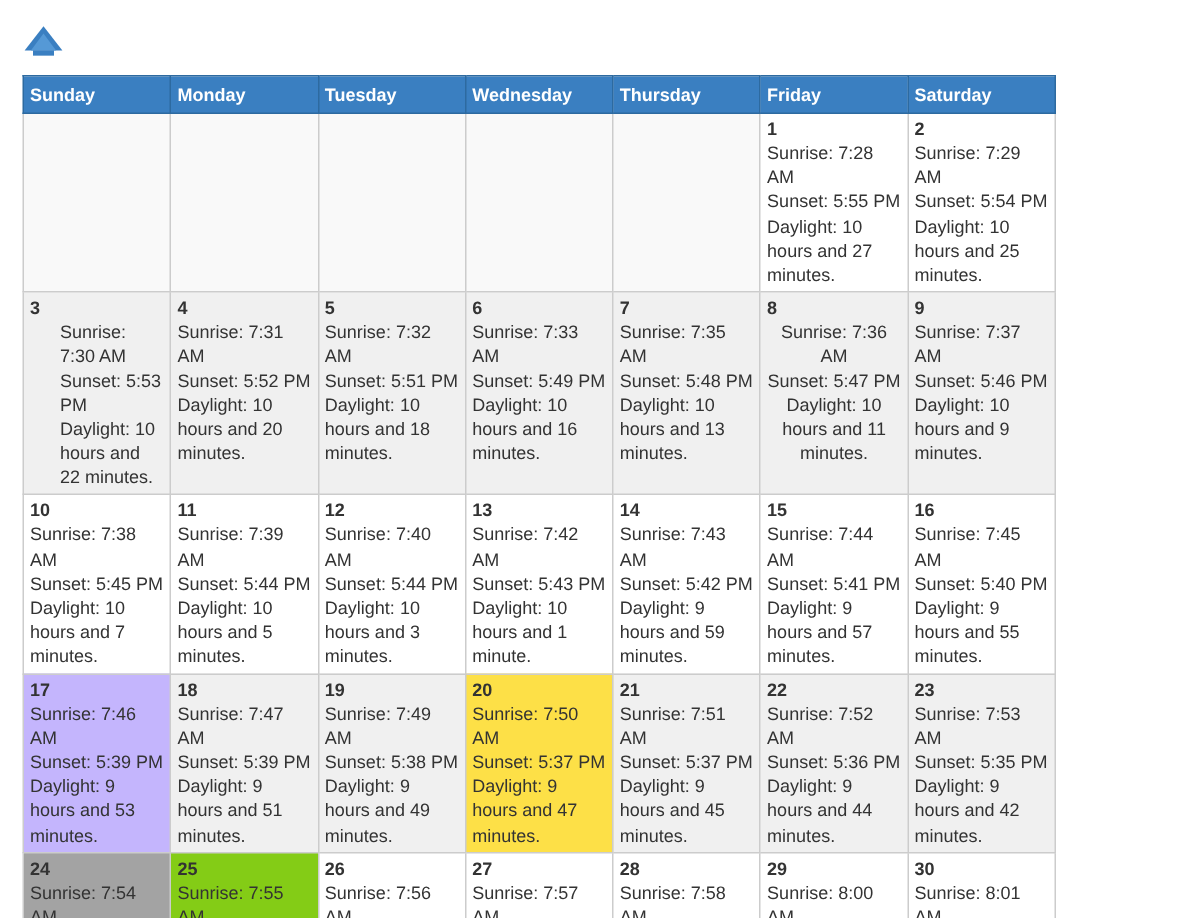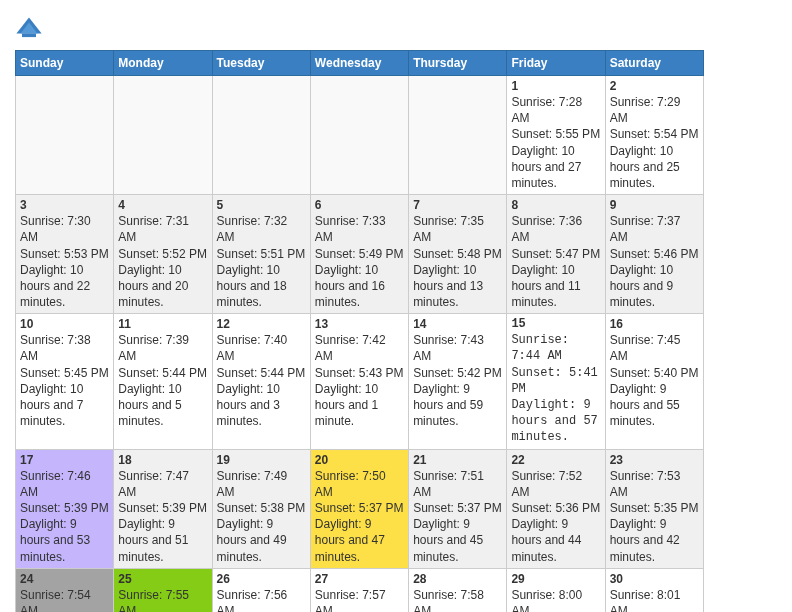--- a/index.html
+++ b/index.html
@@ -152,21 +152,21 @@
           <td style="background: rgb(255, 255, 255);">
             <span class="day-num">2</span>
             <div class="day-info" style="white-space: pre-line;">Sunrise: 7:29 AM
 Sunset: 5:54 PM
 Daylight: 10 hours and 25 minutes.</div>
           </td>
         </tr>
         <tr>
           <td style="background: rgb(240, 240, 240);">
             <span class="day-num">3</span>
-            <div class="day-info" style="white-space: pre-line;">Sunrise: 7:30 AM
+            <div class="day-info" style="white-space: pre-line; margin-left: 20px;">Sunrise: 7:30 AM
 Sunset: 5:53 PM
 Daylight: 10 hours and 22 minutes.</div>
           </td>
           <td style="background: rgb(240, 240, 240);">
             <span class="day-num">4</span>
             <div class="day-info" style="white-space: pre-line;">Sunrise: 7:31 AM
 Sunset: 5:52 PM
 Daylight: 10 hours and 20 minutes.</div>
           </td>
           <td style="background: rgb(240, 240, 240);">
@@ -182,21 +182,21 @@
 Daylight: 10 hours and 16 minutes.</div>
           </td>
           <td style="background: rgb(240, 240, 240);">
             <span class="day-num">7</span>
             <div class="day-info" style="white-space: pre-line;">Sunrise: 7:35 AM
 Sunset: 5:48 PM
 Daylight: 10 hours and 13 minutes.</div>
           </td>
           <td style="background: rgb(240, 240, 240);">
             <span class="day-num">8</span>
-            <div class="day-info" style="white-space: pre-line;">Sunrise: 7:36 AM
+            <div class="day-info" style="white-space: pre-line; text-align: center;">Sunrise: 7:36 AM
 Sunset: 5:47 PM
 Daylight: 10 hours and 11 minutes.</div>
           </td>
           <td style="background: rgb(240, 240, 240);">
             <span class="day-num">9</span>
             <div class="day-info" style="white-space: pre-line;">Sunrise: 7:37 AM
 Sunset: 5:46 PM
 Daylight: 10 hours and 9 minutes.</div>
           </td>
         </tr>
@@ -224,21 +224,21 @@
             <div class="day-info" style="white-space: pre-line;">Sunrise: 7:42 AM
 Sunset: 5:43 PM
 Daylight: 10 hours and 1 minute.</div>
           </td>
           <td style="background: rgb(255, 255, 255);">
             <span class="day-num">14</span>
             <div class="day-info" style="white-space: pre-line;">Sunrise: 7:43 AM
 Sunset: 5:42 PM
 Daylight: 9 hours and 59 minutes.</div>
           </td>
-          <td style="background: rgb(255, 255, 255); font-family: Liberation Mono, monospace;">
+          <td style="background: rgb(255, 255, 255);">
             <span class="day-num">15</span>
             <div class="day-info" style="white-space: pre-line;">Sunrise: 7:44 AM
 Sunset: 5:41 PM
 Daylight: 9 hours and 57 minutes.</div>
           </td>
           <td style="background: rgb(255, 255, 255);">
             <span class="day-num">16</span>
             <div class="day-info" style="white-space: pre-line;">Sunrise: 7:45 AM
 Sunset: 5:40 PM
 Daylight: 9 hours and 55 minutes.</div>

